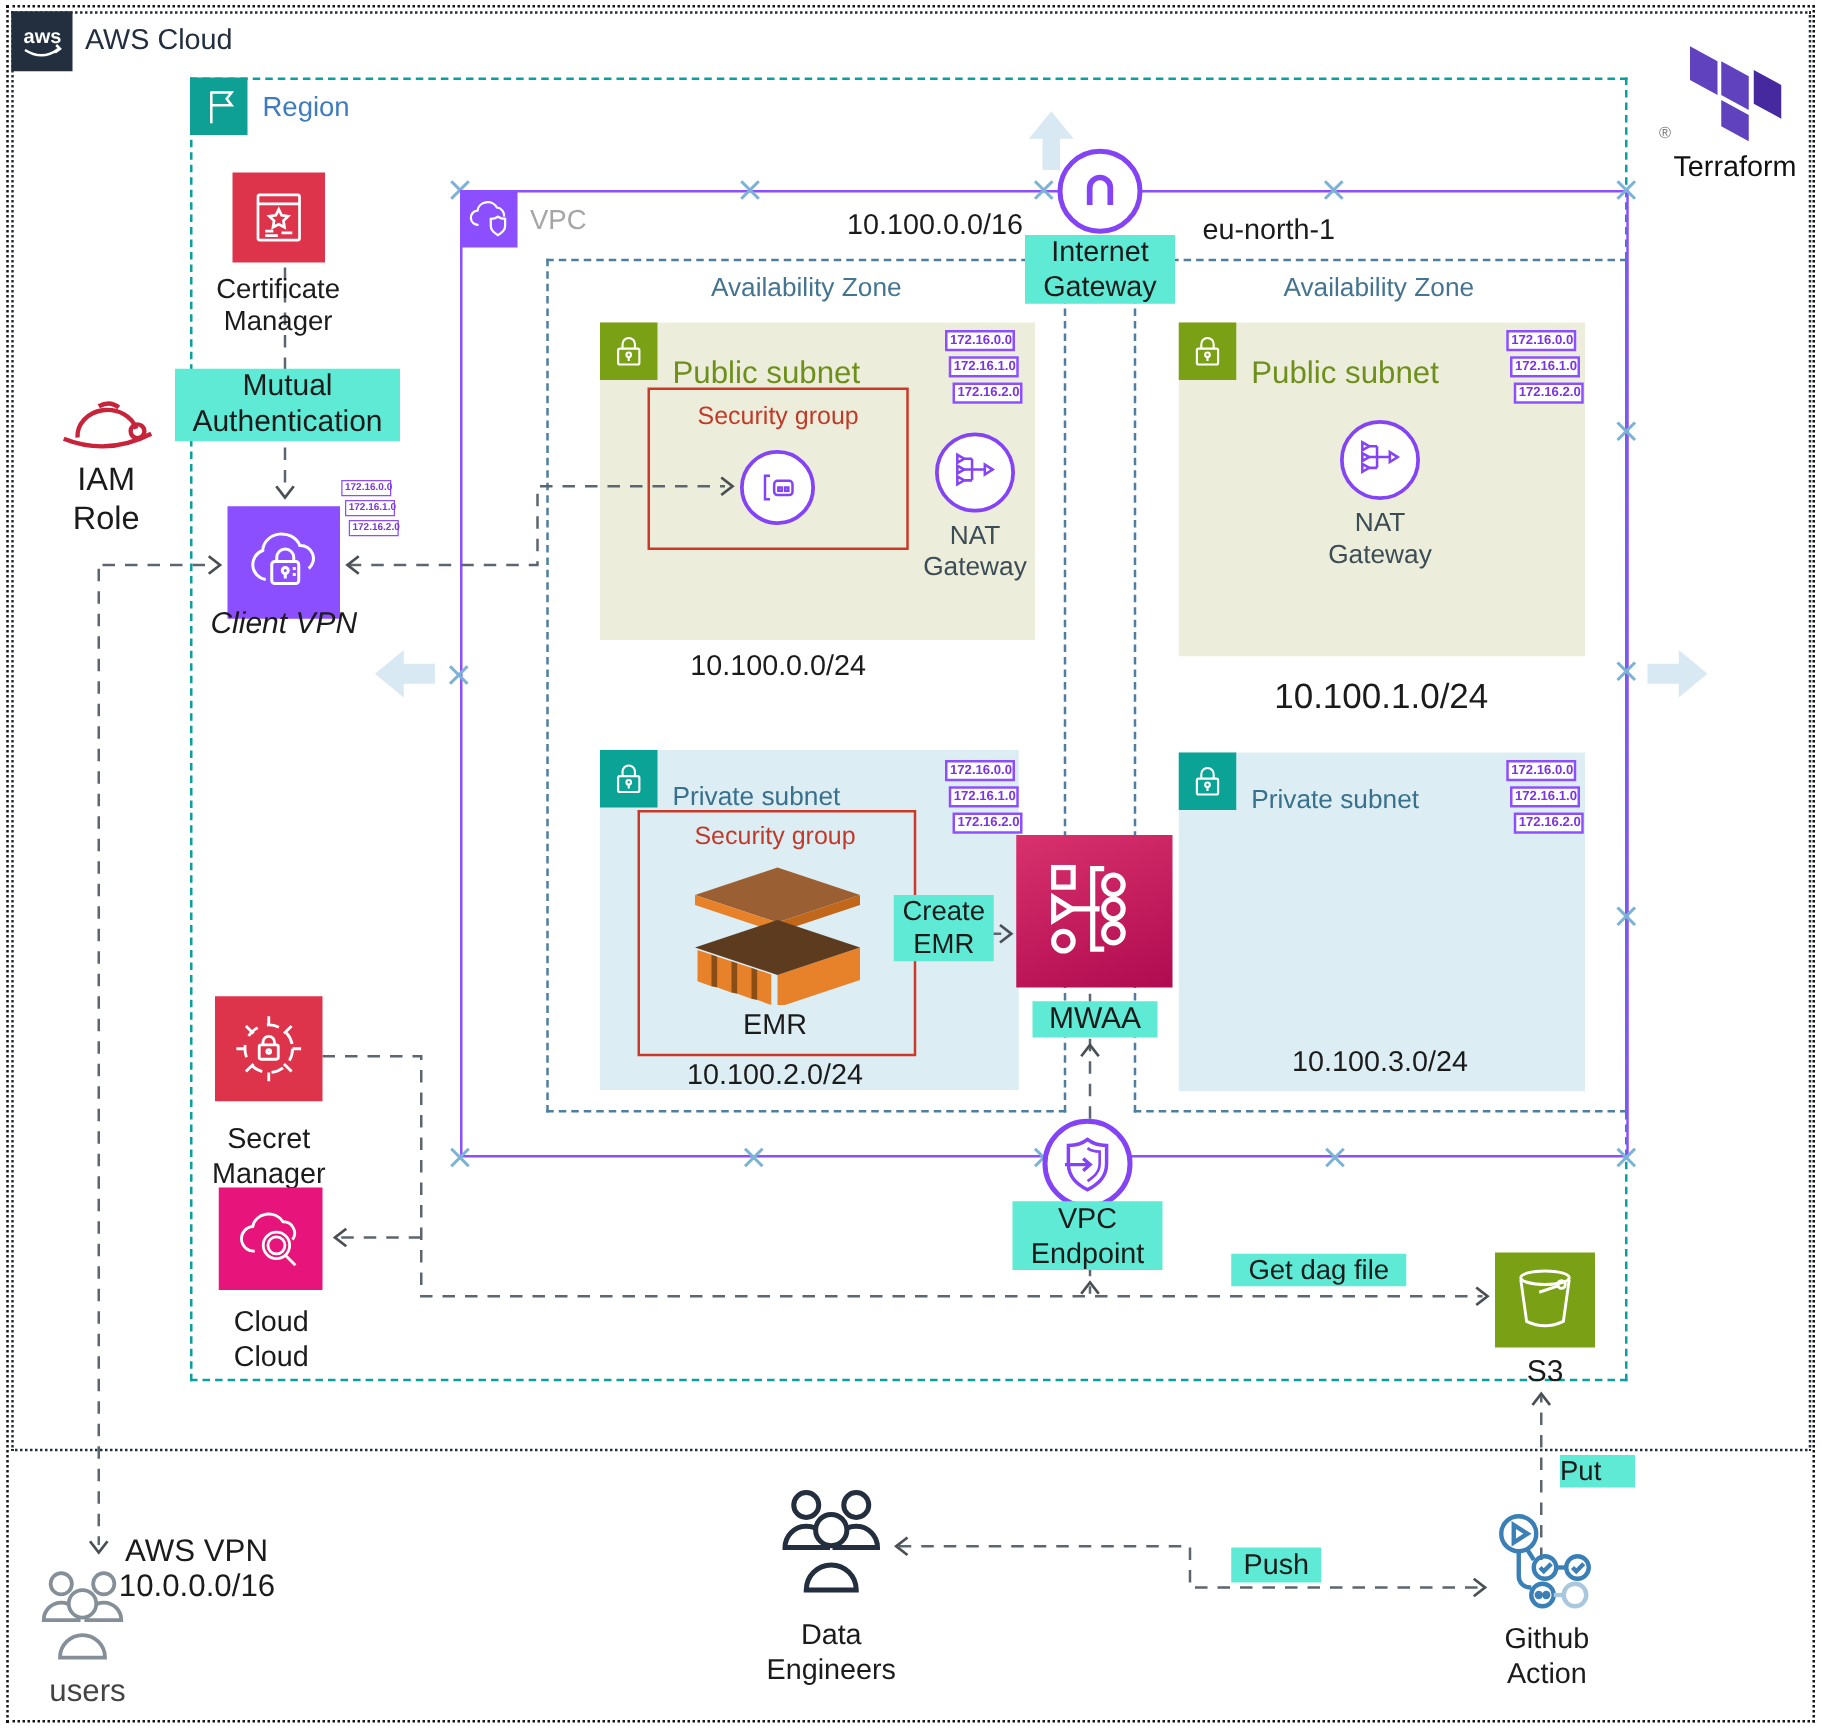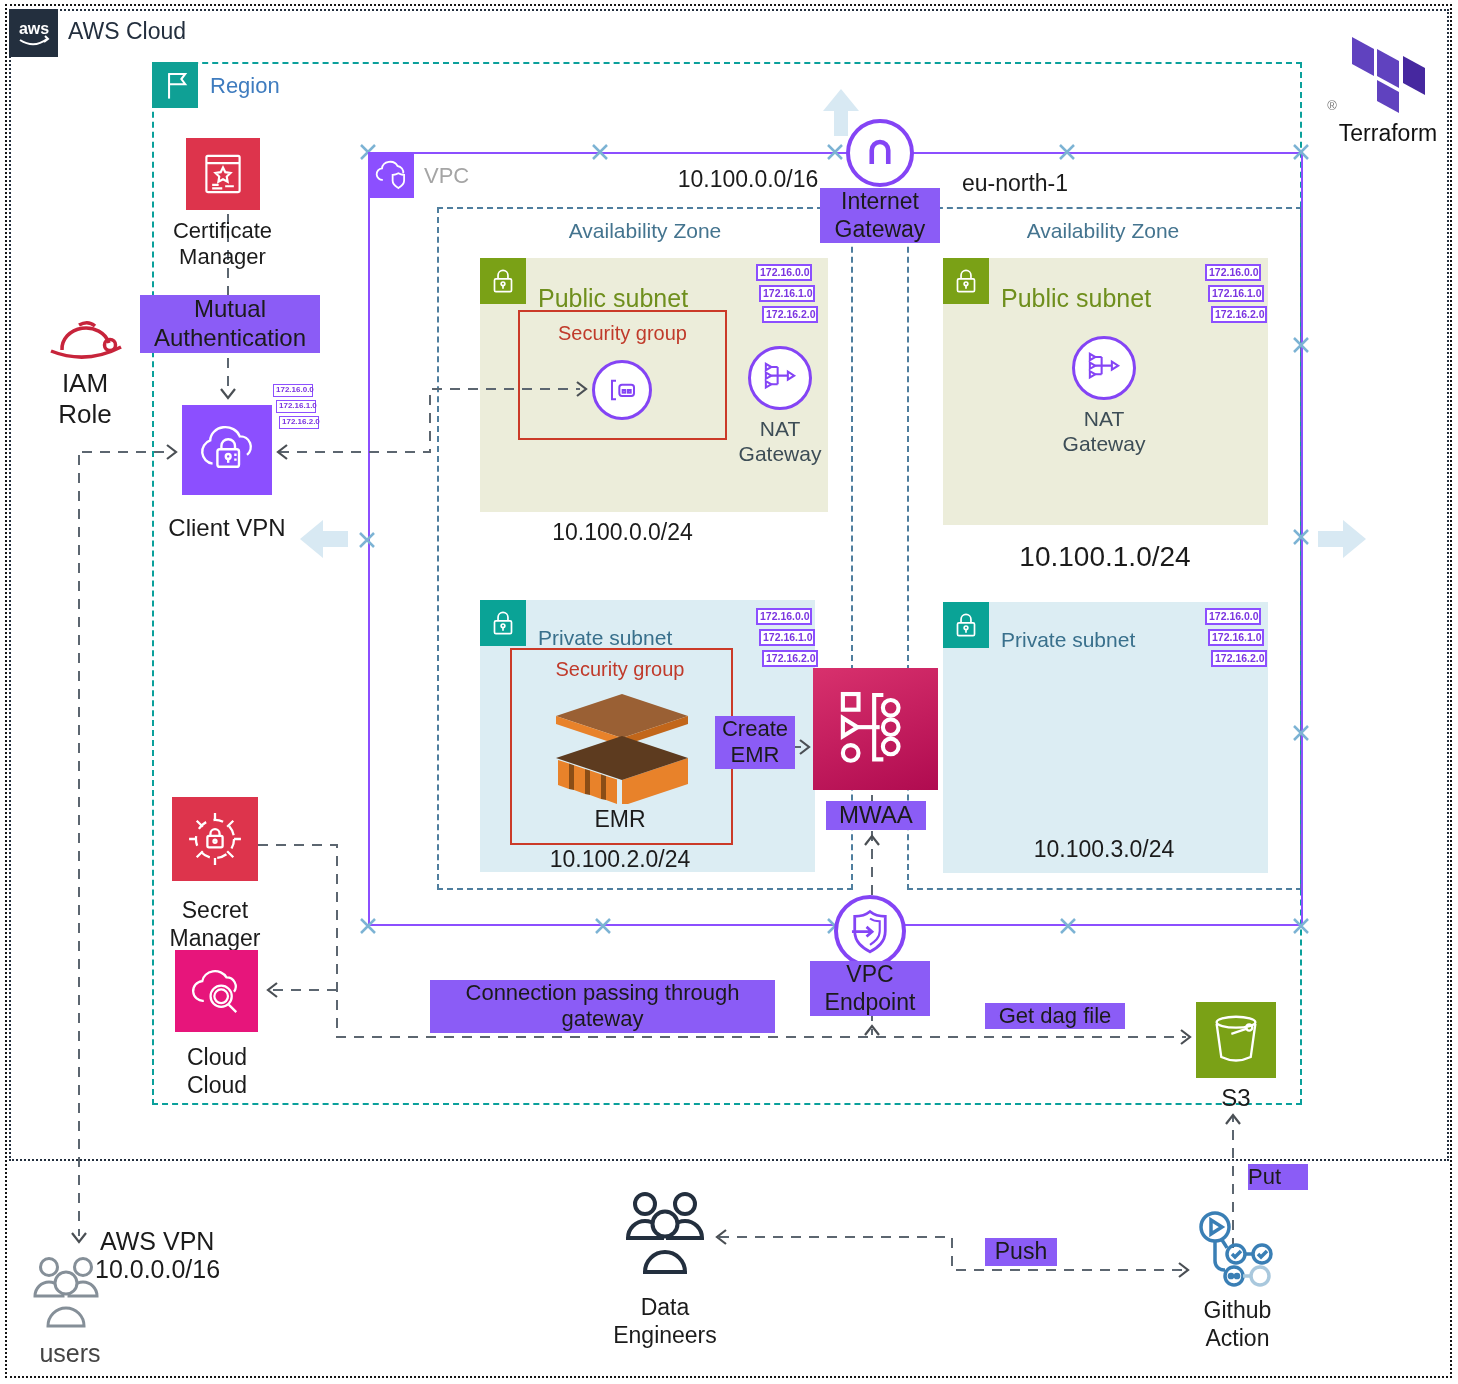--- a/index.html
+++ b/index.html
@@ -1,19 +1,19 @@
 <!DOCTYPE html>
 <html><head>
 <meta charset="utf-8">
 <style>
   html,body{margin:0;padding:0;background:#fff;}
   #canvas{position:relative;width:1458px;height:1384px;background:#fff;
     font-family:"Liberation Sans",sans-serif;color:#1b1b1b;overflow:hidden;}
   .lbl{position:absolute;font-size:22px;line-height:1.2;text-align:center;color:#1b1b1b;z-index:10;}
-  .wbg{background:#8b5cf6;}
+  .wbg{background:#5eead4;}
   .tile{position:absolute;display:flex;align-items:center;justify-content:center;z-index:10;}
   .circ{position:absolute;background:#fff;border:4px solid #8444f5;border-radius:50%;
     display:flex;align-items:center;justify-content:center;z-index:10;box-sizing:border-box;}
   .overlay{position:absolute;left:0;top:0;z-index:5;}
   .bgbox{position:absolute;z-index:1;box-sizing:border-box;}
   .badge-group{position:absolute;z-index:10;}
   .badge{box-sizing:border-box;display:block;border:2px solid #8C4FFF;color:#7b35e0;background:#fff;
     font-size:10.5px;font-weight:bold;height:17px;line-height:13px;padding:0 2px;width:56px;
     text-align:center;margin-bottom:4px;white-space:nowrap;}
   .badge:nth-child(2){margin-left:3px;}
@@ -308,21 +308,21 @@
   <div class="tile" style="left:182px;top:405px;width:90px;height:90px;background:#8C4FFF;">
     <svg width="72" height="72" viewBox="0 0 90 90" fill="none" stroke="#fff" stroke-width="3">
       <path d="M27,62 a15,15 0 0 1 -3,-29 a19,17 0 0 1 37,-5 a13,13 0 0 1 9,23"></path>
       <rect x="33" y="44" width="27" height="22" rx="3"></rect>
       <path d="M38,44 v-4 a8.5,8.5 0 0 1 17,0 v4"></path>
       <circle cx="46.5" cy="53" r="3"></circle>
         <path d="M46.5,56 V61"></path>
         <path d="M54,51 h3 M54,57 h3"></path>
     </svg>
   </div>
-  <div class="lbl" style="left:162px;top:514px;width:130px;font-size:24px;">Client VPN</div>
+  <div class="lbl" style="left:162px;top:485px;width:130px;font-size:24px;font-style:italic;">Client VPN</div>
   <div class="badge-group mini" style="left:273px;top:384px;">
     <span class="badge">172.16.0.0</span>
     <span class="badge">172.16.1.0</span>
     <span class="badge">172.16.2.0</span>
   </div>
 
   <div class="tile" style="left:172px;top:797px;width:86px;height:84px;background:#dd344c;">
     <svg width="66" height="64" viewBox="0 0 86 84" fill="none" stroke="#fff" stroke-width="3">
       <circle cx="43" cy="42" r="25" stroke-dasharray="13 10"></circle>
       <path d="M43,8 V17 M43,67 V76 M9,42 H18 M68,42 H77"></path>
@@ -337,21 +337,20 @@
   <div class="tile" style="left:175px;top:950px;width:83px;height:82px;background:#e7157b;">
     <svg width="64" height="62" viewBox="0 0 83 82" fill="none" stroke="#fff" stroke-width="3">
       <path d="M24,54 a13,13 0 0 1 -2,-26 a17,15 0 0 1 32,-5 a12,12 0 0 1 10,19"></path>
       <circle cx="47" cy="48" r="14"></circle>
         <circle cx="47" cy="48" r="9"></circle>
       <path d="M57,59 L67,69"></path>
     </svg>
   </div>
   <div class="lbl" style="left:163px;top:1044px;width:108px;font-size:23px;">Cloud Cloud</div>
 
-  <div class="lbl wbg" style="left:430px;top:980px;width:345px;font-size:22px;">Connection passing through gateway</div>
   <div class="lbl wbg" style="left:985px;top:1003px;width:140px;font-size:22px;">Get dag file</div>
 
   <div class="tile" style="left:1196px;top:1002px;width:80px;height:76px;background:#7aa116;">
     <svg width="62" height="60" viewBox="0 0 80 76" fill="none" stroke="#fff" stroke-width="3">
       <ellipse cx="40" cy="15" rx="25" ry="7"></ellipse>
       <path d="M15,17 L21,60 Q40,69 59,60 L65,17"></path>
       <path d="M34,30 L55,23"></path>
         <circle cx="57" cy="22" r="4"></circle>
     </svg>
   </div>

